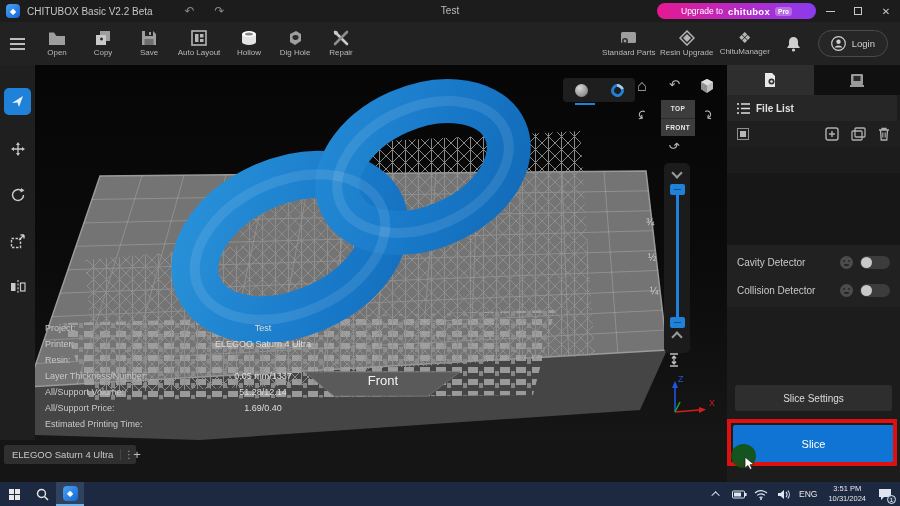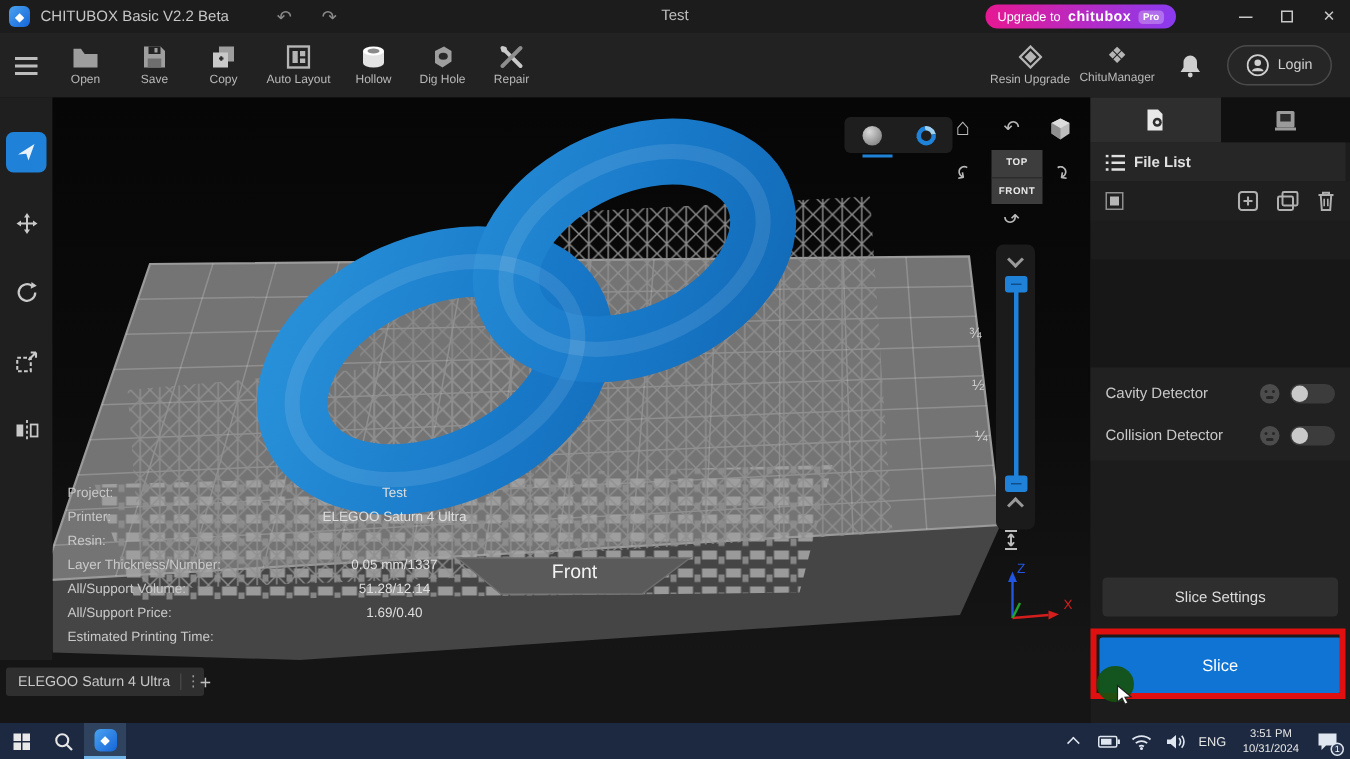--- a/index.html
+++ b/index.html
@@ -12,21 +12,21 @@
   .titlebar { left:0; top:0; width:900px; height:22px; background:#1c1c1c;
     display:flex; align-items:center; color:#cfcfcf; font-size:10px; }
   .logo-sq { width:14px; height:14px; border-radius:4px;
     background:linear-gradient(135deg,#4aa3f0,#1565d8);
     display:flex; align-items:center; justify-content:center;
     color:#fff; font-size:9px; }
   .app-title { margin-left:7px; color:#c6c6c6; }
   .tb-icon { color:#8a8a8a; font-size:12px; width:30px; text-align:center; cursor:default; }
   .doc-title { left:0; top:0; width:900px; height:22px; text-align:center;
     line-height:22px; color:#bdbdbd; font-size:10px; pointer-events:none; }
-  .upgrade-btn { left:657px; top:3px; height:16px; padding:0 8px; border-radius:8px;
+  .upgrade-btn { left:657px; top:3px; height:16px; padding:0 24px; border-radius:8px;
     background:linear-gradient(90deg,#e61893,#8a3bf0);
     display:flex; align-items:center; gap:5px; color:#fff; font-size:8.5px; }
   .upgrade-brand { font-weight:bold; font-size:9.5px; letter-spacing:.3px; }
   .upgrade-badge { background:rgba(255,255,255,.28); border-radius:3px;
     font-size:6.5px; padding:1px 3px; font-weight:bold; }
   .wincontrols { right:0; top:0; height:22px; display:flex; }
   .winbtn { width:28px; height:22px; display:flex; align-items:center;
     justify-content:center; color:#c9c9c9; font-size:10px; }
   .min-glyph { width:9px; height:1px; background:#c9c9c9; display:inline-block; }
   .restore-glyph { width:8px; height:8px; border:1px solid #c9c9c9; display:inline-block; }
@@ -199,34 +199,34 @@
       </div>
 
     <div class="tool-item">
       <svg width="18" height="15" viewBox="0 0 18 15">
           <path d="M1 3 h6 l1.5 2 H17 v9 H1 z M1 3 V1.5 h5 l1 1.5" fill="#9e9e9e"></path>
         </svg>
       <span>Open</span>
     </div>
     <div class="tool-item">
       <svg width="16" height="16" viewBox="0 0 16 16">
+          <rect x="5" y="1" width="10" height="10" fill="#9e9e9e"></rect>
+          <rect x="1" y="5" width="10" height="10" fill="#c9c9c9"></rect>
+          <path d="M5 9 h3 M6.5 7.5 v3" stroke="#2a2a2a" stroke-width="1.4"></path>
+        </svg>
+      <span>Copy</span>
+    </div>
+    <div class="tool-item">
+      <svg width="16" height="16" viewBox="0 0 16 16">
           <path d="M1 1 h11 l3 3 v11 H1 z" fill="#9e9e9e"></path>
           <rect x="4" y="1" width="8" height="5" fill="#222"></rect>
           <rect x="8" y="2" width="2" height="3" fill="#9e9e9e"></rect>
           <rect x="3.5" y="9" width="9" height="6" fill="#6e6e6e"></rect>
         </svg>
       <span>Save</span>
-    </div>
-    <div class="tool-item">
-      <svg width="16" height="16" viewBox="0 0 16 16">
-          <rect x="5" y="1" width="10" height="10" fill="#9e9e9e"></rect>
-          <rect x="1" y="5" width="10" height="10" fill="#c9c9c9"></rect>
-          <path d="M5 9 h3 M6.5 7.5 v3" stroke="#2a2a2a" stroke-width="1.4"></path>
-        </svg>
-      <span>Copy</span>
     </div>
     <div class="tool-item" style="width:54px">
       <svg width="16" height="16" viewBox="0 0 16 16">
           <rect x="1" y="1" width="14" height="14" fill="none" stroke="#b5b5b5" stroke-width="1.6"></rect>
           <rect x="4" y="4" width="3.5" height="8" fill="#b5b5b5"></rect>
           <rect x="9" y="4" width="3.5" height="3.5" fill="#b5b5b5"></rect>
           <rect x="9" y="9" width="3.5" height="3" fill="#b5b5b5"></rect>
         </svg>
       <span>Auto Layout</span>
     </div>
@@ -248,20 +248,28 @@
     <div class="tool-item">
       <svg width="16" height="16" viewBox="0 0 16 16">
           <path d="M2 2 L14 14" stroke="#c9c9c9" stroke-width="2.6" stroke-linecap="round"></path>
           <path d="M14 2 L2 14" stroke="#8d8d8d" stroke-width="2.6" stroke-linecap="round"></path>
           <circle cx="3" cy="3" r="2" fill="#c9c9c9"></circle>
         </svg>
       <span>Repair</span>
     </div>
 
     <div class="tb-right">
+      <div class="tool-item wide">
+        <svg width="17" height="15" viewBox="0 0 17 15">
+            <rect x="1" y="1" width="15" height="11" rx="1.5" fill="#9e9e9e"></rect>
+            <circle cx="5" cy="10" r="3" fill="#2a2a2a"></circle>
+            <circle cx="5" cy="10" r="1.4" fill="#9e9e9e"></circle>
+          </svg>
+        <span>Standard Parts</span>
+      </div>
       <div class="tool-item wide">
         <svg width="16" height="16" viewBox="0 0 16 16">
             <path d="M8 1 L15 8 L8 15 L1 8 Z" fill="none" stroke="#b5b5b5" stroke-width="1.5"></path>
             <path d="M8 4 L12 8 L8 12 L4 8 Z" fill="#b5b5b5"></path>
           </svg>
         <span>Resin Upgrade</span>
       </div>
       <div class="tool-item wide">
         <span style="font-size:15px;color:#b5b5b5;line-height:14px">❖</span>
         <span>ChituManager</span>

